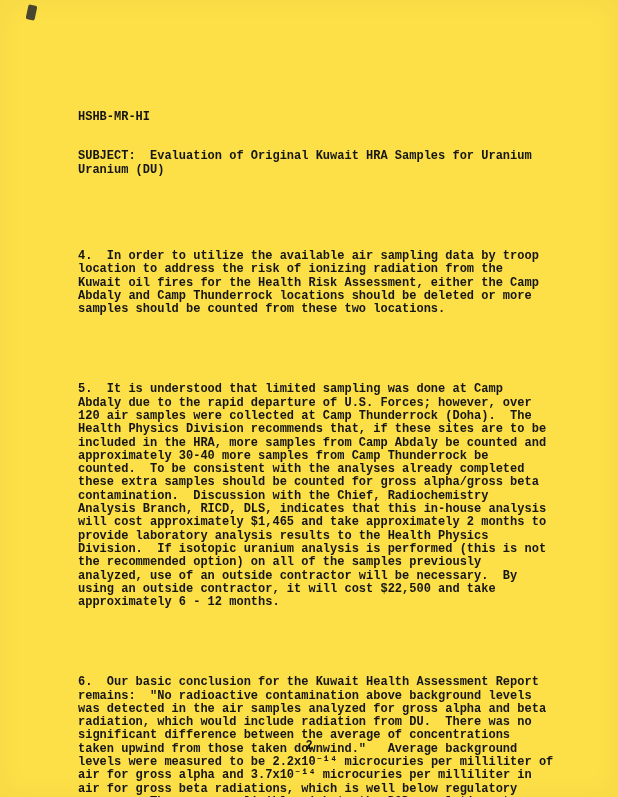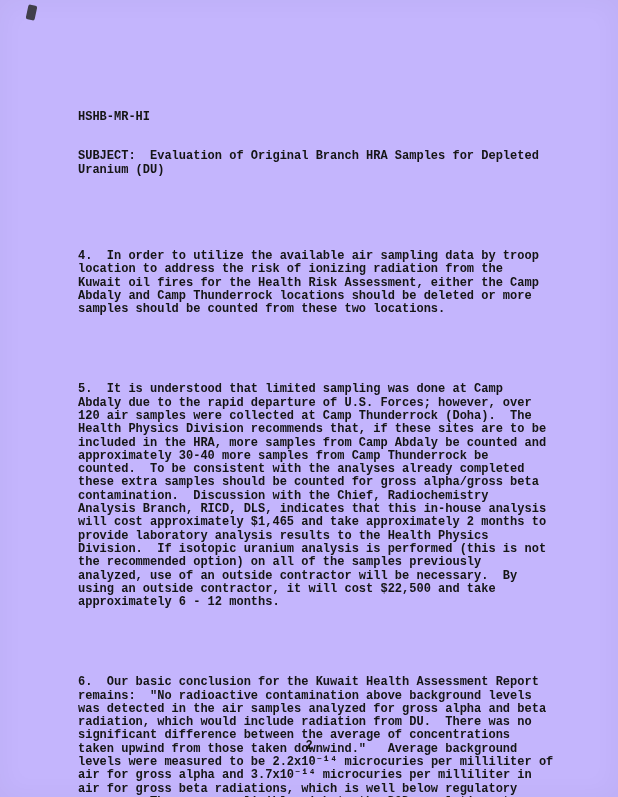--- a/index.html
+++ b/index.html
@@ -4,21 +4,21 @@
 <style>
   html, body {
     margin: 0;
     padding: 0;
     background: #e8e8e6;
   }
   .page {
     position: relative;
     width: 618px;
     height: 797px;
-    background: #c4b5fd;
+    background: #fde047;
     overflow: hidden;
     box-shadow: inset 0 0 28px rgba(0,0,0,0.04);
     font-family: "Liberation Mono", "DejaVu Sans Mono", monospace;
   }
   .scan-artifact {
     position: absolute;
     left: 27px;
     top: 5px;
     width: 9px;
     height: 15px;
@@ -66,21 +66,21 @@
 </style>
 </head>
 <body>
 
 <div class="page">
 
   <div class="scan-artifact"></div>
 
   <div class="content">
     <div class="office-symbol">HSHB-MR-HI</div>
-    <div class="subject-line">SUBJECT:  Evaluation of Original Branch HRA Samples for Depleted
+    <div class="subject-line">SUBJECT:  Evaluation of Original Kuwait HRA Samples for Uranium
 Uranium (DU)</div>
 
     <p class="para">4.  In order to utilize the available air sampling data by troop
 location to address the risk of ionizing radiation from the
 Kuwait oil fires for the Health Risk Assessment, either the Camp
 Abdaly and Camp Thunderrock locations should be deleted or more
 samples should be counted from these two locations.</p>
 
     <p class="para">5.  It is understood that limited sampling was done at Camp
 Abdaly due to the rapid departure of U.S. Forces; however, over

